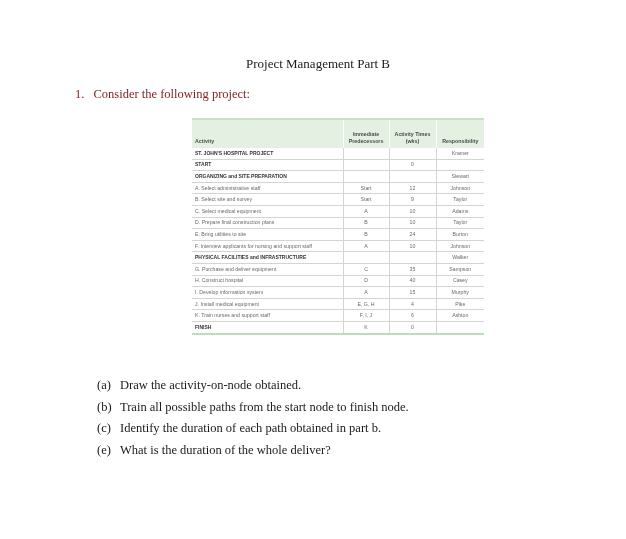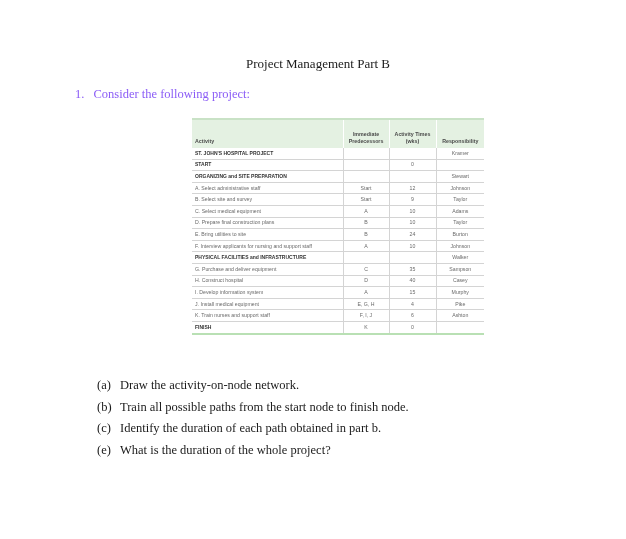--- a/index.html
+++ b/index.html
@@ -24,21 +24,21 @@
       font-family: "Liberation Serif", serif;
       font-size: 13px;
       color: #1a1a1a;
     }
     .question {
       position: absolute;
       left: 75px;
       top: 87px;
       font-family: "Liberation Serif", serif;
       font-size: 12.5px;
-      color: #8b5cf6;
+      color: #7f1d1d;
     }
     .question .num {
       margin-right: 6px;
     }
     .table-wrap {
       position: absolute;
       left: 192px;
       top: 118px;
       width: 292px;
     }
@@ -246,17 +246,17 @@
           <td>FINISH</td>
           <td>K</td>
           <td>0</td>
           <td></td>
         </tr>
       </tbody>
   </table>
 </div>
 
 <ul class="parts" id="parts-list">
-<li><span class="lbl">(a)</span><span>Draw the activity-on-node network.</span></li>
+<li><span class="lbl">(a)</span><span>Draw the activity-on-node obtained.</span></li>
     <li><span class="lbl">(b)</span><span>Train all possible paths from the start node to finish node.</span></li>
     <li><span class="lbl">(c)</span><span>Identify the duration of each path obtained in part b.</span></li>
-    <li><span class="lbl">(e)</span><span>What is the duration of the whole project?</span></li>
+    <li><span class="lbl">(e)</span><span>What is the duration of the whole deliver?</span></li>
   </ul>
 
 </body></html>

